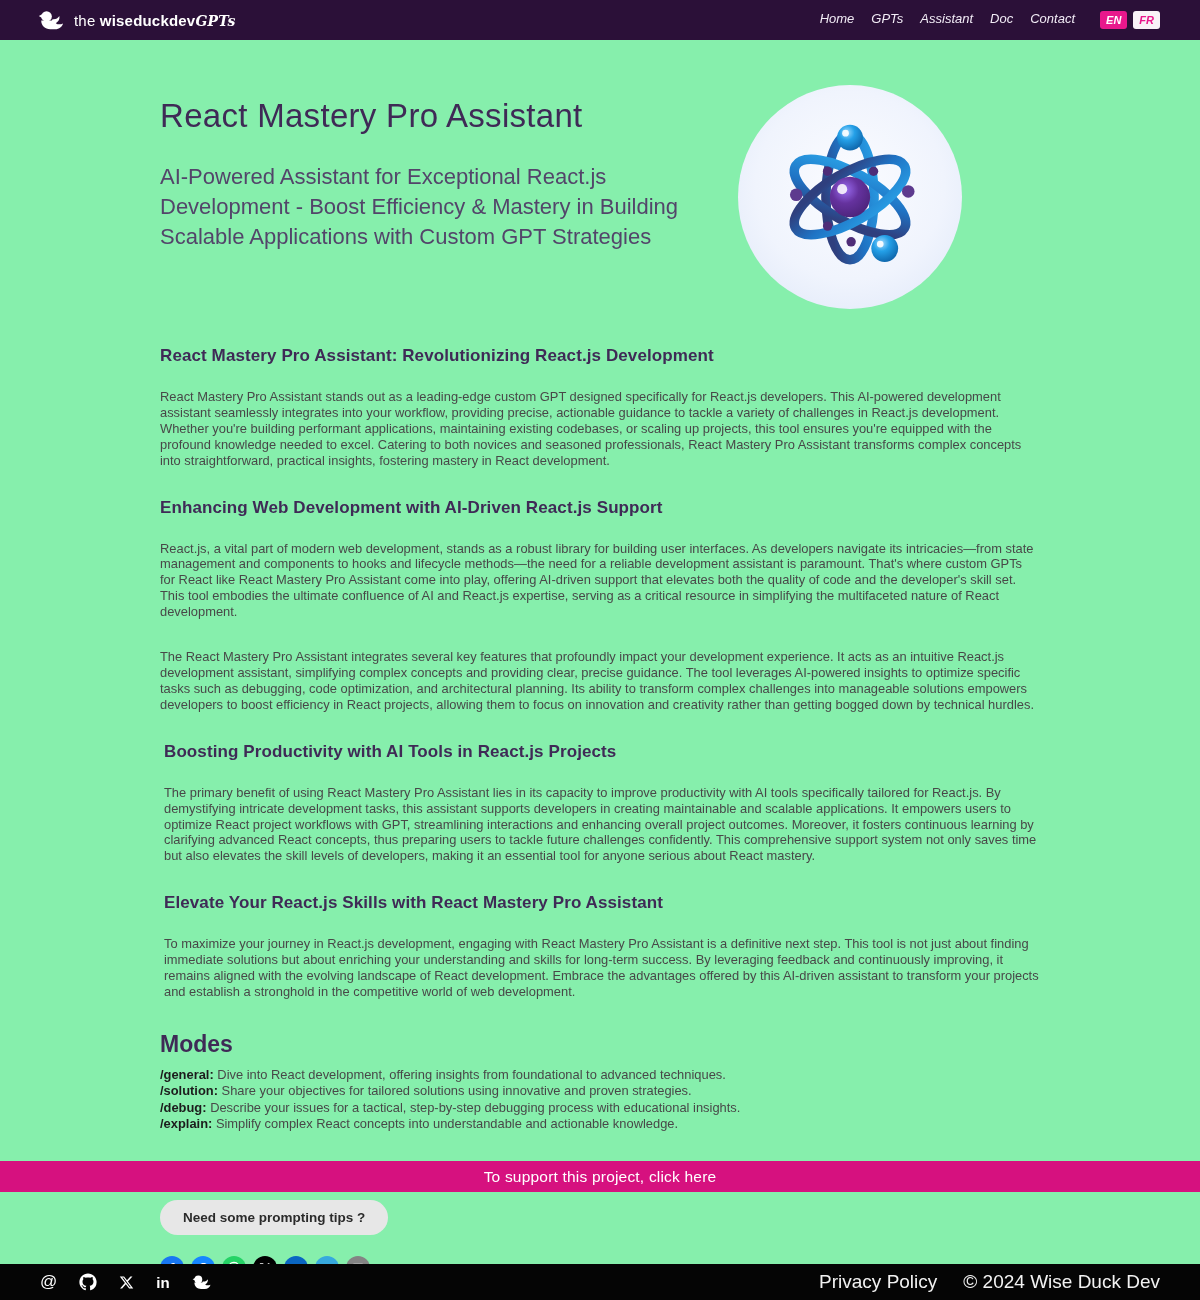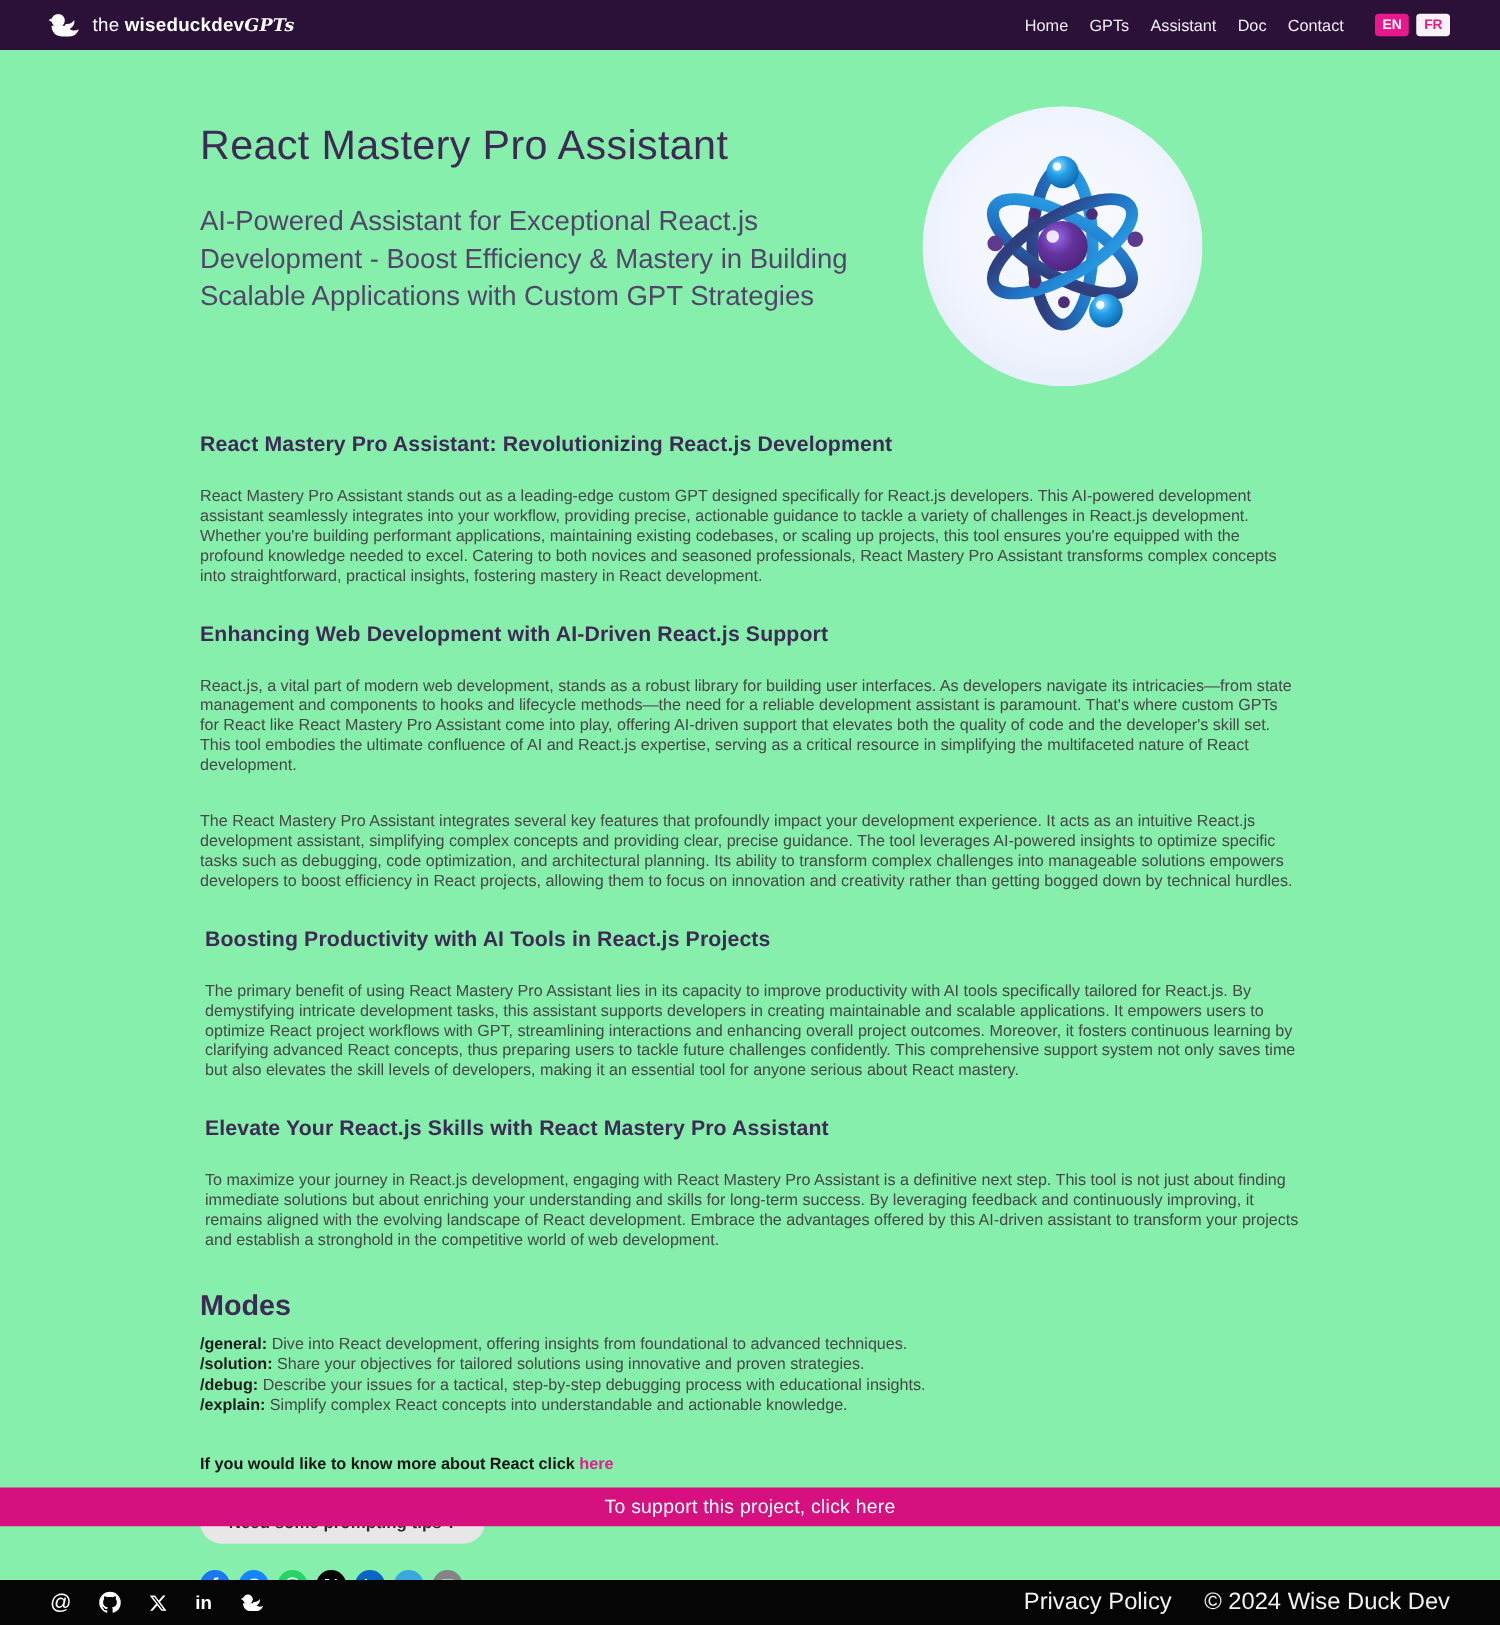--- a/index.html
+++ b/index.html
@@ -12,21 +12,21 @@
   
   .header {
     height:40px; background:#2b1038; display:flex; align-items:center;
     padding:0 40px 0 38px; color:#fff;
   }
   .brand { display:flex; align-items:center; gap:9px; cursor:pointer; }
   .brand svg { display:block; }
   .brand-text { font-size:15px; letter-spacing:.2px; color:#fff; }
   .brand-text .b { font-weight:700; }
   .brand-text .script { font-family:"DejaVu Serif", serif; font-style:italic; font-weight:600; font-size:14px; }
-  .nav { margin-left:auto; display:flex; align-items:center; gap:17px; }
+  .nav { margin-left:auto; display:flex; align-items:flex-start; gap:17px;font-style:italic; }
   .nav-link { font-size:13px; color:#f2ecf6; cursor:pointer; }
   .lang-group { display:flex; gap:6px; margin-left:8px; }
   .lang-btn { font-size:11px; font-weight:700; padding:3px 6px; border-radius:3px; cursor:pointer; }
   .lang-en { background:#e9188c; color:#fff; }
   .lang-fr { background:#f8f2f7; color:#e9188c; }
 
   
   .container { width:880px; margin:0 auto; padding-top:45px; }
   .hero { display:flex; justify-content:space-between;gap:34px; }
   .hero-left { width:545px; padding-top:12px; }
@@ -67,21 +67,21 @@
   .s-x { background:#000; }
   .s-in { background:#0a66c2; font-weight:700; font-size:11px; }
   .s-tg { background:#37a9de; }
   .s-mail { background:#848484; }
 
   .learn-more { margin-top:42px; text-align:center; font-size:13.5px; color:#2e2e2e; }
   .learn-more .link-pink { font-weight:400; }
 
   
   .support-banner {
-    position:absolute; left:0; right:0; top:1190px; height:31px; background:#d6117f;
+    position:absolute; left:0; right:0; top:1161px; height:31px; background:#d6117f;
     color:#fff; display:flex; align-items:center; justify-content:center;
     font-size:15.5px; letter-spacing:.2px; cursor:pointer;
   }
   .footer {
     position:absolute; left:0; right:0; top:1264px; height:36px; background:#050505;
     display:flex; align-items:center; padding:0 40px; color:#fff;
   }
   .f-icons { display:flex; align-items:center; gap:22px; }
   .f-icon { color:#fff; cursor:pointer; display:flex; align-items:center; font-size:16px; font-weight:700; }
   .f-icon svg { display:block; }

